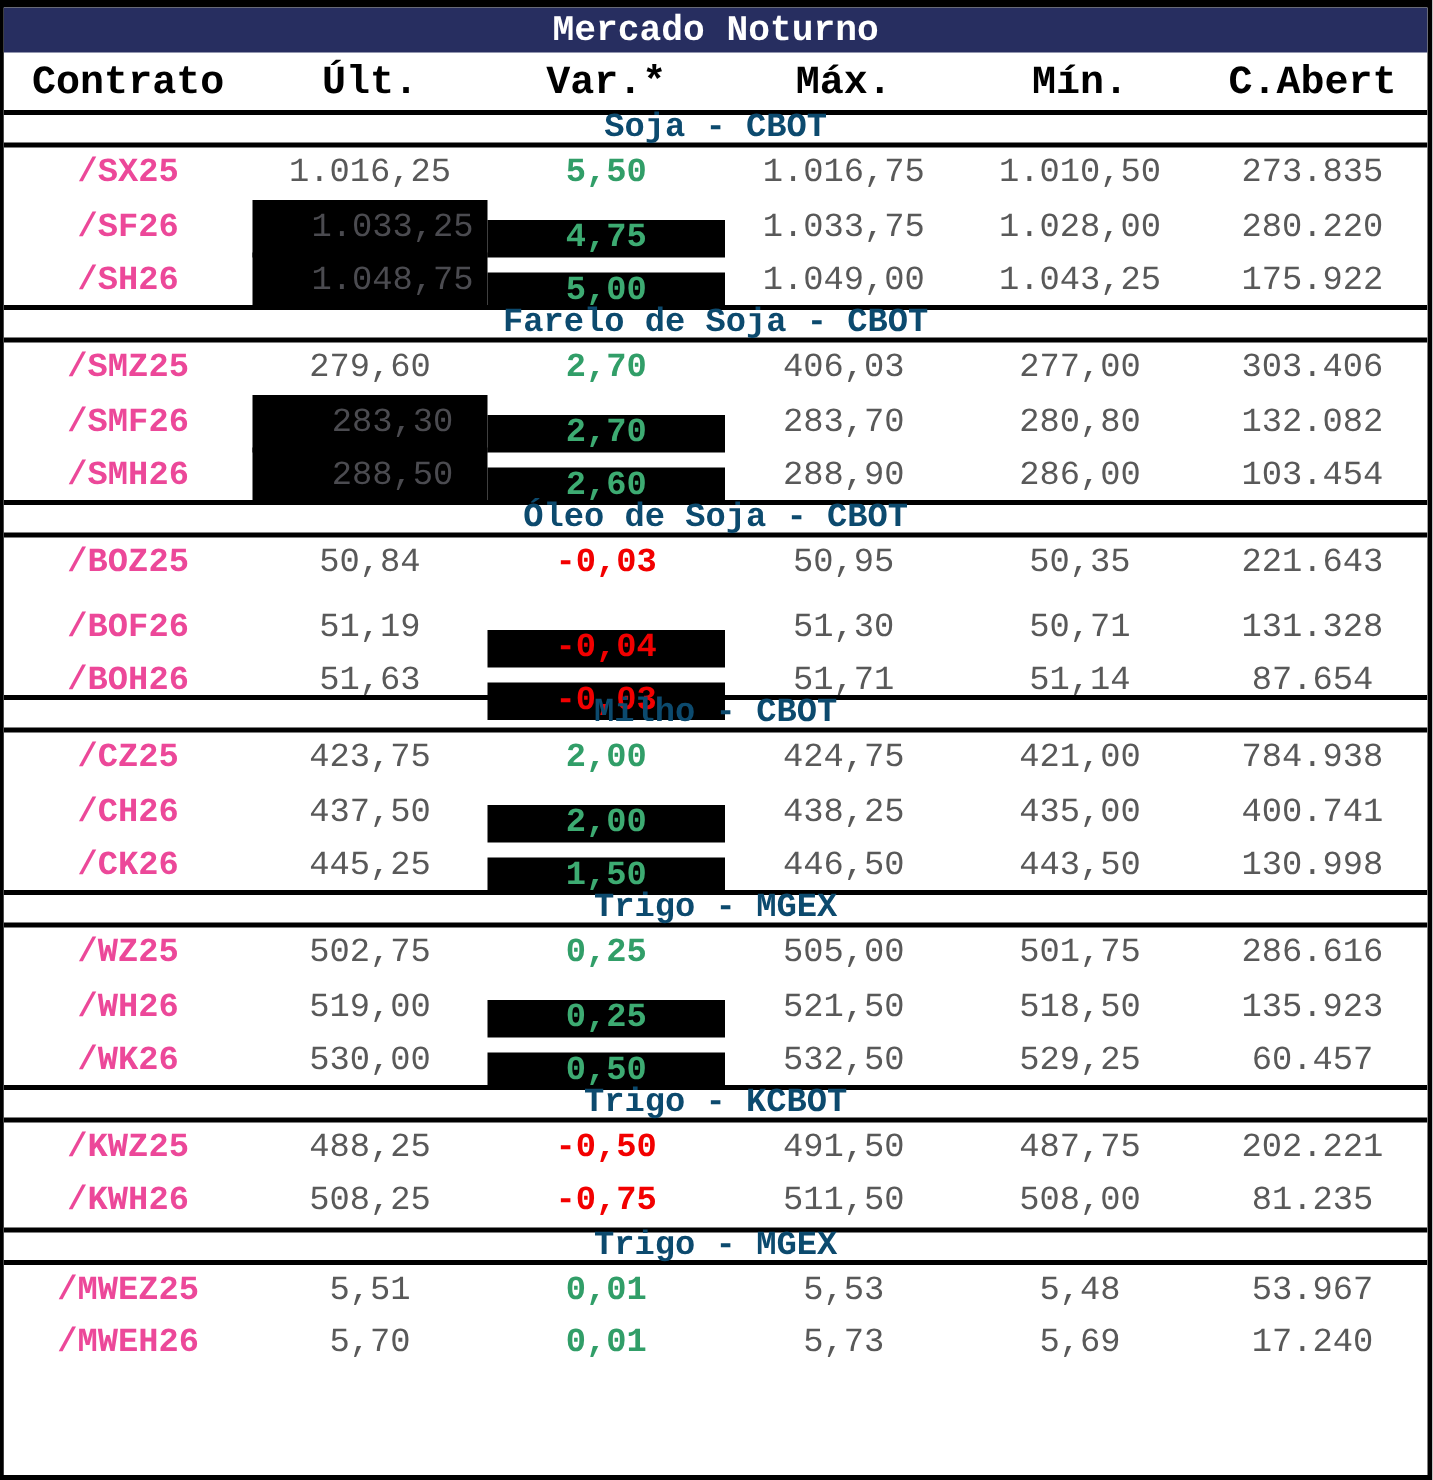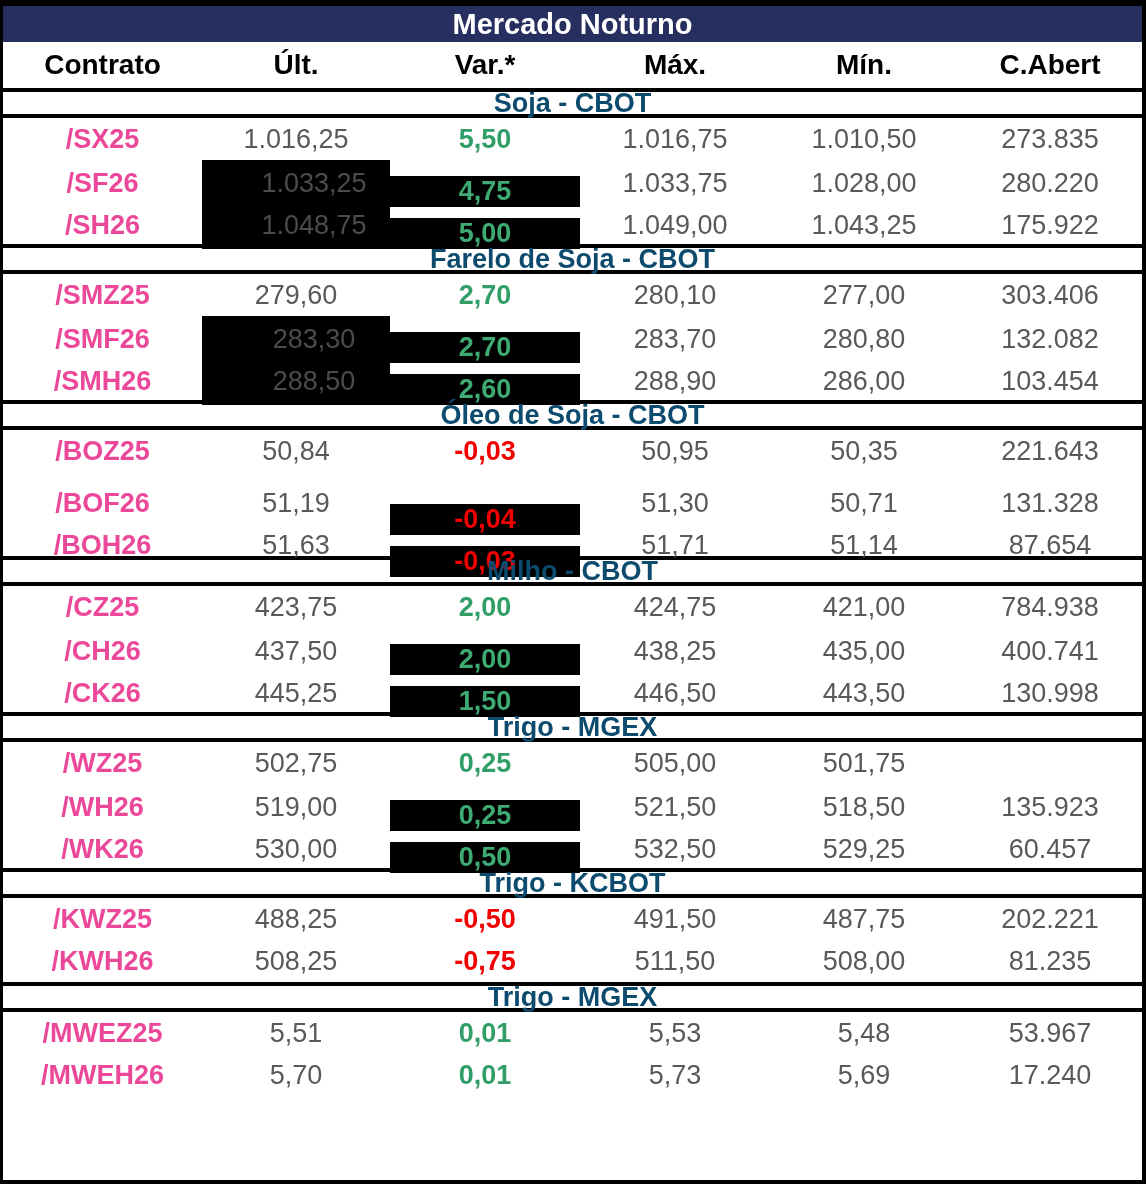--- a/index.html
+++ b/index.html
@@ -12,20 +12,21 @@
     width: 1146px;
     height: 1184px;
     border-style: solid;
     border-color: #000;
     border-top-width: 6px;
     border-bottom-width: 4px;
     border-left-width: 3px;
     border-right-width: 4px;
     background: #fff;
     overflow: hidden;
+    font-family: Liberation Mono, monospace;
   }
   .title-bar {
     height: 36px;
     background: var(--header-bg, #272e60);
     display: flex;
     align-items: center;
     justify-content: center;
     color: #fff;
     font-size: 29px;
     font-weight: 700;
@@ -34,21 +35,21 @@
   .row-grid {
     display: grid;
     grid-template-columns: 199px 188px 190px 190px 188px 184px;
   }
   .col-header { height: 46px; }
   .col-h {
     display: flex;
     align-items: center;
     justify-content: center;
     font-weight: 700;
-    font-size: 28px;
+    font-size: 32px;
     color: #000;
   }
   .section-title {
     height: 30px;
     border-top: 4px solid #000;
     border-bottom: 4px solid #000;
     display: flex;
     align-items: center;
     justify-content: center;
     font-weight: 700;
@@ -112,21 +113,21 @@
         <span class="cell var up hl">5,00</span>
         <span class="cell max">1.049,00</span>
         <span class="cell min">1.043,25</span>
         <span class="cell cabert">175.922</span>
       </div>
       <div class="section-title">Farelo de Soja - CBOT</div>
       <div class="row-grid data-row">
         <span class="cell contract">/SMZ25</span>
         <span class="cell ult">279,60</span>
         <span class="cell var up">2,70</span>
-        <span class="cell max">280,10</span>
+        <span class="cell max">406,03</span>
         <span class="cell min">277,00</span>
         <span class="cell cabert">303.406</span>
       </div>
       <div class="row-grid data-row">
         <span class="cell contract">/SMF26</span>
         <span class="cell ult hl">283,30</span>
         <span class="cell var up hl">2,70</span>
         <span class="cell max">283,70</span>
         <span class="cell min">280,80</span>
         <span class="cell cabert">132.082</span>
@@ -189,20 +190,21 @@
         <span class="cell min">443,50</span>
         <span class="cell cabert">130.998</span>
       </div>
       <div class="section-title">Trigo - MGEX</div>
       <div class="row-grid data-row">
         <span class="cell contract">/WZ25</span>
         <span class="cell ult">502,75</span>
         <span class="cell var up">0,25</span>
         <span class="cell max">505,00</span>
         <span class="cell min">501,75</span>
+        <span class="cell cabert">286.616</span>
       </div>
       <div class="row-grid data-row">
         <span class="cell contract">/WH26</span>
         <span class="cell ult">519,00</span>
         <span class="cell var up hl">0,25</span>
         <span class="cell max">521,50</span>
         <span class="cell min">518,50</span>
         <span class="cell cabert">135.923</span>
       </div>
       <div class="row-grid data-row">

